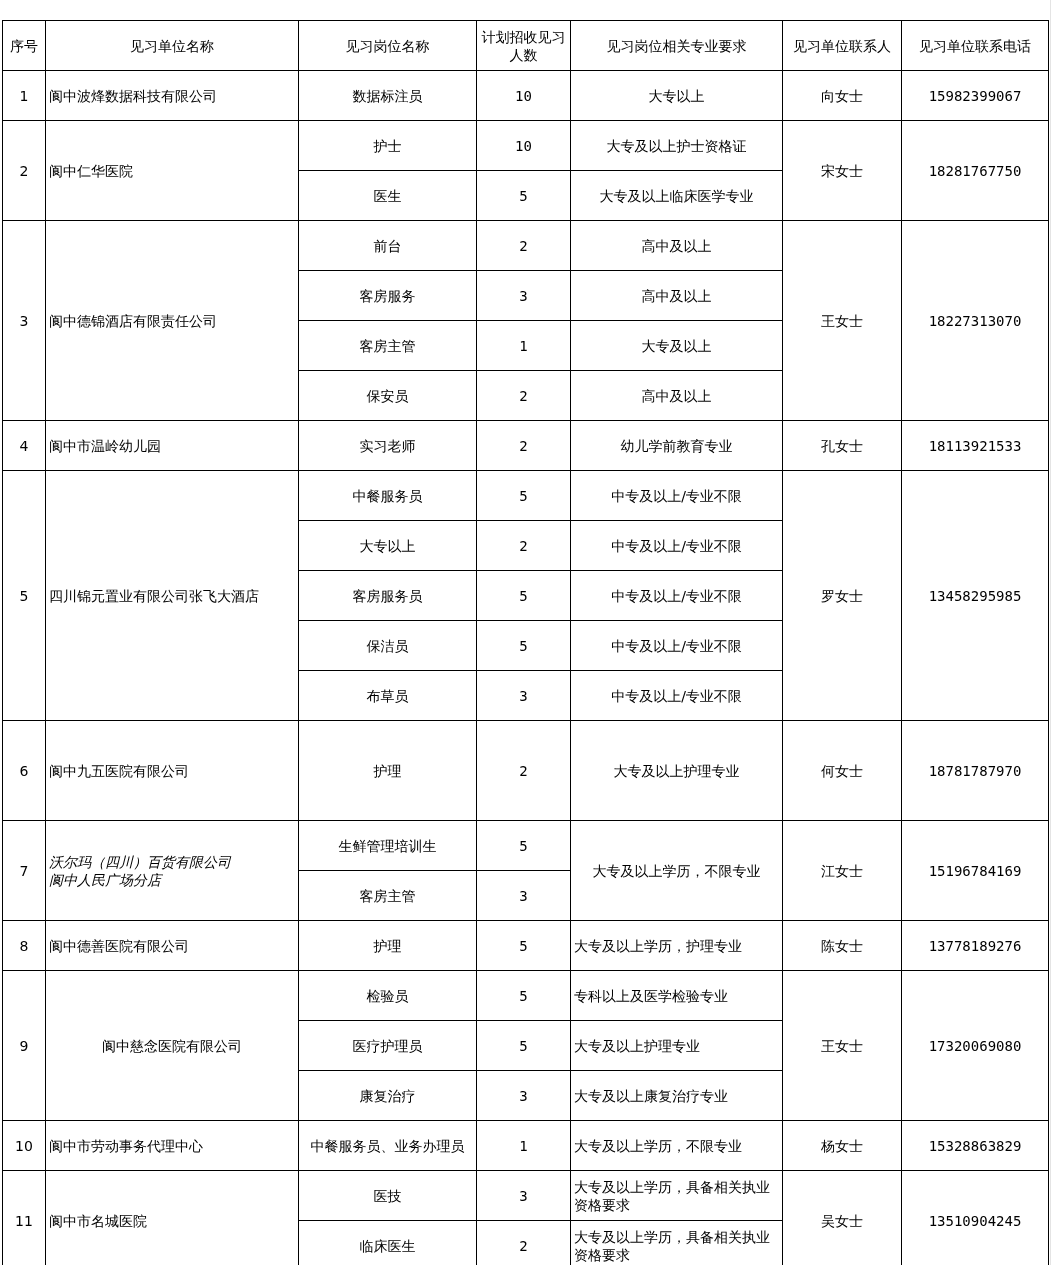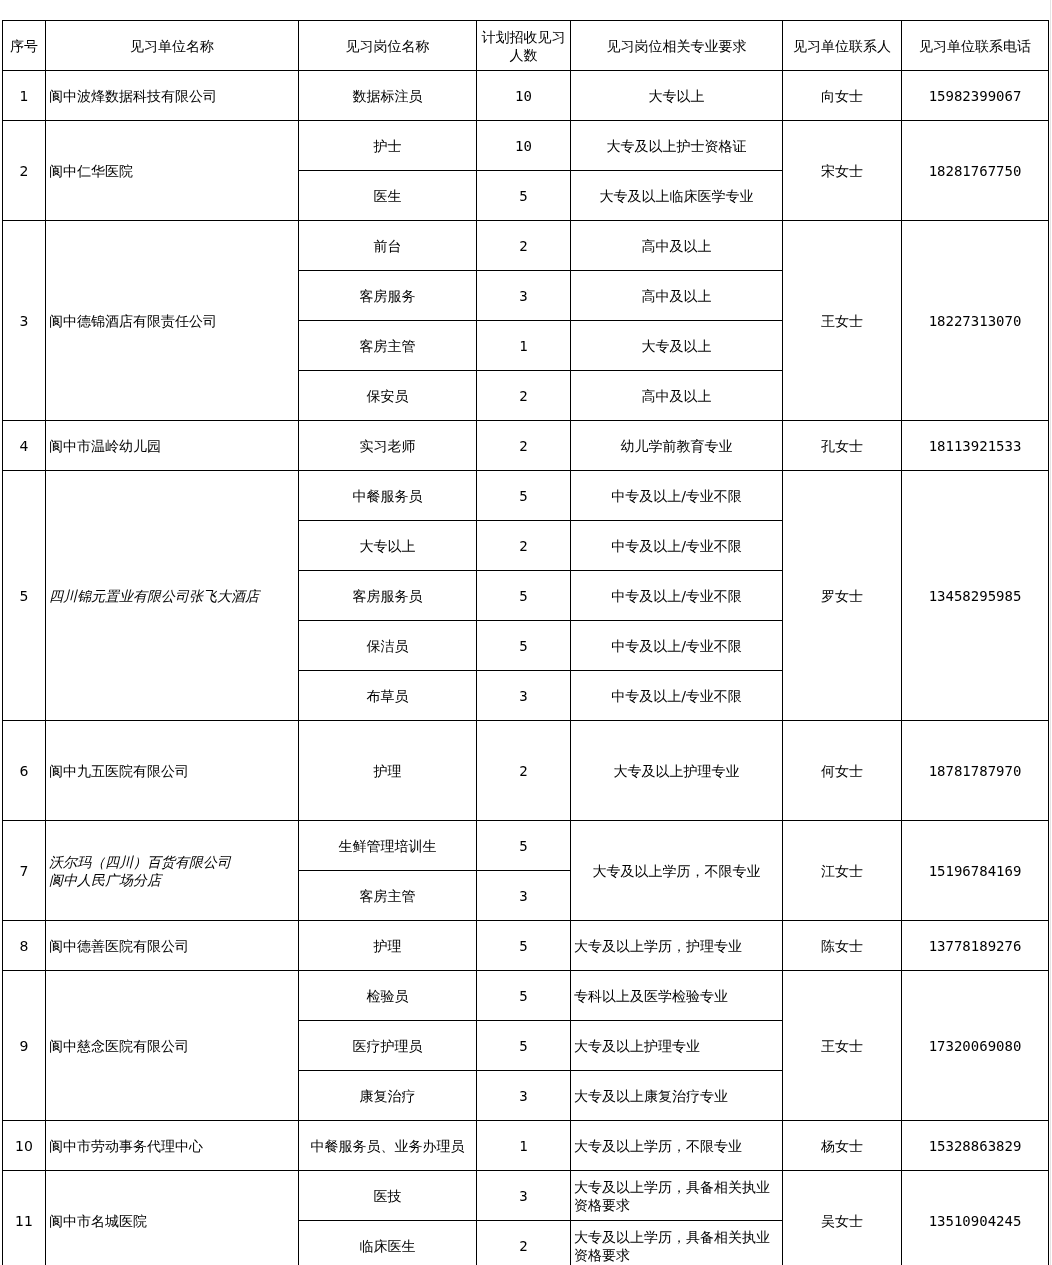--- a/index.html
+++ b/index.html
@@ -94,21 +94,21 @@
         <td class="c">4</td>
         <td class="l" style="white-space: pre-line;">阆中市温岭幼儿园</td>
         <td class="c">实习老师</td>
         <td class="c num">2</td>
         <td class="c">幼儿学前教育专业</td>
         <td class="c">孔女士</td>
         <td class="c num">18113921533</td>
       </tr>
       <tr>
         <td class="c" rowspan="5">5</td>
-        <td class="l" rowspan="5" style="white-space: pre-line; font-style: italic;">四川锦元置业有限公司张飞大酒店</td>
+        <td class="l" rowspan="5" style="white-space: pre-line;">四川锦元置业有限公司张飞大酒店</td>
         <td class="c">中餐服务员</td>
         <td class="c num">5</td>
         <td class="c">中专及以上/专业不限</td>
         <td class="c" rowspan="5">罗女士</td>
         <td class="c num" rowspan="5">13458295985</td>
       </tr>
       <tr>
         <td class="c">大专以上</td>
         <td class="c num">2</td>
         <td class="c">中专及以上/专业不限</td>
@@ -155,21 +155,21 @@
         <td class="c">8</td>
         <td class="l" style="white-space: pre-line;">阆中德善医院有限公司</td>
         <td class="c">护理</td>
         <td class="c num">5</td>
         <td class="l">大专及以上学历，护理专业</td>
         <td class="c">陈女士</td>
         <td class="c num">13778189276</td>
       </tr>
       <tr>
         <td class="c" rowspan="3">9</td>
-        <td class="l" rowspan="3" style="white-space: pre-line;">阆中慈念医院有限公司</td>
+        <td class="l" rowspan="3" style="white-space: pre-line; text-align: center;">阆中慈念医院有限公司</td>
         <td class="c">检验员</td>
         <td class="c num">5</td>
         <td class="l">专科以上及医学检验专业</td>
         <td class="c" rowspan="3">王女士</td>
         <td class="c num" rowspan="3">17320069080</td>
       </tr>
       <tr>
         <td class="c">医疗护理员</td>
         <td class="c num">5</td>
         <td class="l">大专及以上护理专业</td>

